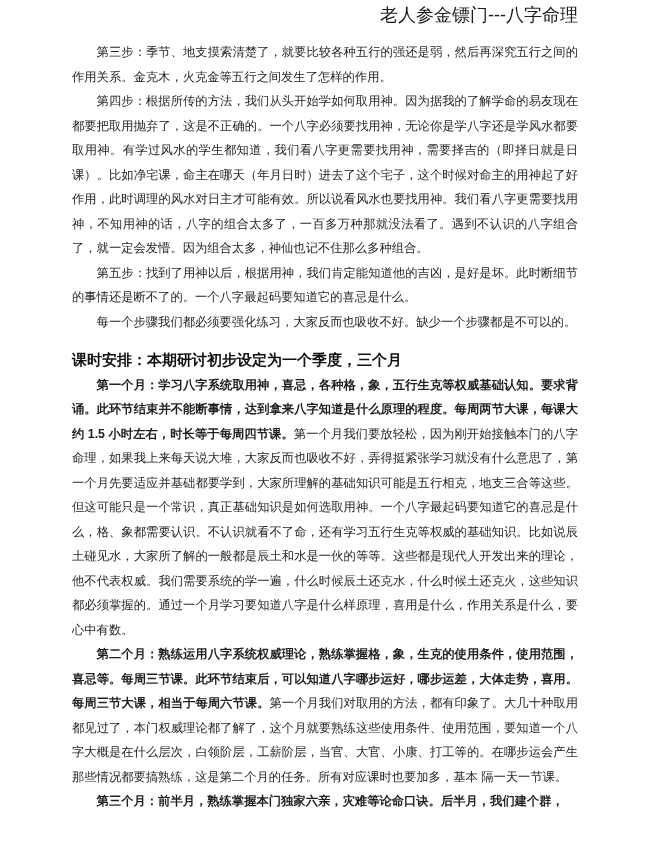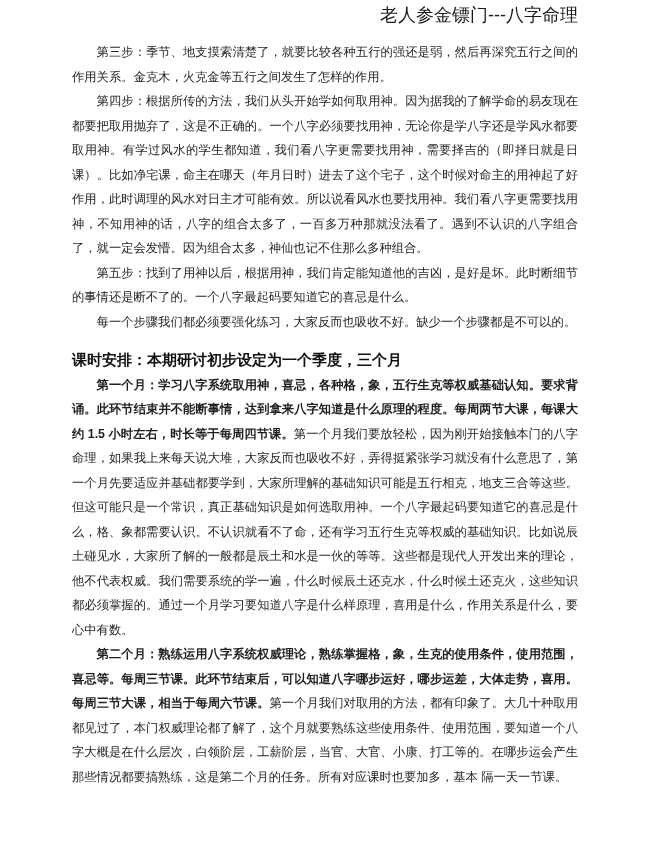--- a/index.html
+++ b/index.html
@@ -69,14 +69,17 @@
   <h2 class="section-heading">课时安排：本期研讨初步设定为一个季度，三个月</h2>
 
   <p class="body-p">
     <span class="bold-lead">第一个月：学习八字系统取用神，喜忌，各种格，象，五行生克等权威基础认知。要求背诵。此环节结束并不能断事情，达到拿来八字知道是什么原理的程度。每周两节大课，每课大约 1.5 小时左右，时长等于每周四节课。</span><span>第一个月我们要放轻松，因为刚开始接触本门的八字命理，如果我上来每天说大堆，大家反而也吸收不好，弄得挺紧张学习就没有什么意思了，第一个月先要适应并基础都要学到，大家所理解的基础知识可能是五行相克，地支三合等这些。但这可能只是一个常识，真正基础知识是如何选取用神。一个八字最起码要知道它的喜忌是什么，格、象都需要认识。不认识就看不了命，还有学习五行生克等权威的基础知识。比如说辰土碰见水，大家所了解的一般都是辰土和水是一伙的等等。这些都是现代人开发出来的理论，他不代表权威。我们需要系统的学一遍，什么时候辰土还克水，什么时候土还克火，这些知识都必须掌握的。通过一个月学习要知道八字是什么样原理，喜用是什么，作用关系是什么，要心中有数。</span>
   </p>
 
   <p class="body-p">
     <span class="bold-lead">第二个月：熟练运用八字系统权威理论，熟练掌握格，象，生克的使用条件，使用范围，喜忌等。每周三节课。此环节结束后，可以知道八字哪步运好，哪步运差，大体走势，喜用。每周三节大课，相当于每周六节课。</span><span>第一个月我们对取用的方法，都有印象了。大几十种取用都见过了，本门权威理论都了解了，这个月就要熟练这些使用条件、使用范围，要知道一个八字大概是在什么层次，白领阶层，工薪阶层，当官、大官、小康、打工等的。在哪步运会产生那些情况都要搞熟练，这是第二个月的任务。所有对应课时也要加多，基本 隔一天一节课。</span>
   </p>
 
+  <p class="body-p">
+    <span class="bold-lead">第三个月：前半月，熟练掌握本门独家六亲，灾难等论命口诀。后半月，我们建个群，</span>
+  </p>
 
 </div>
 
 </body></html>

